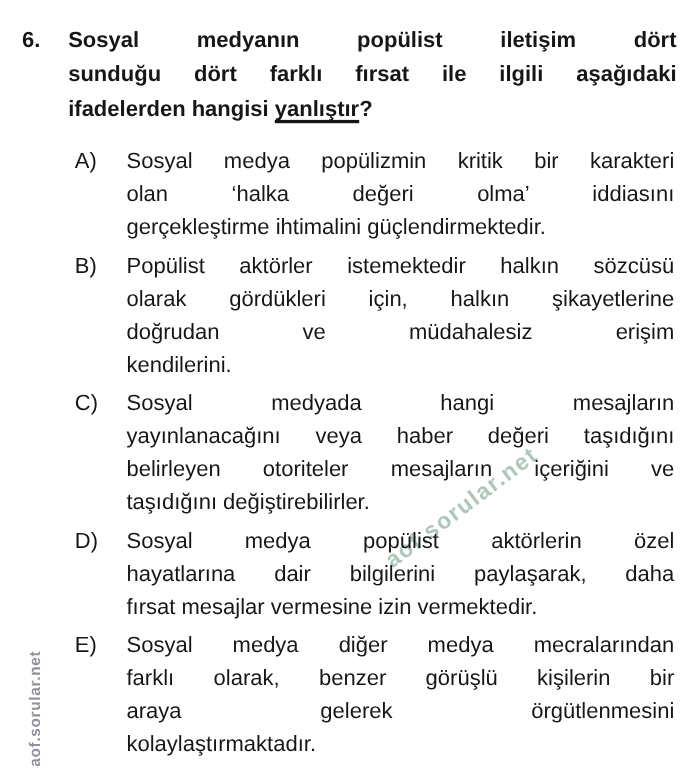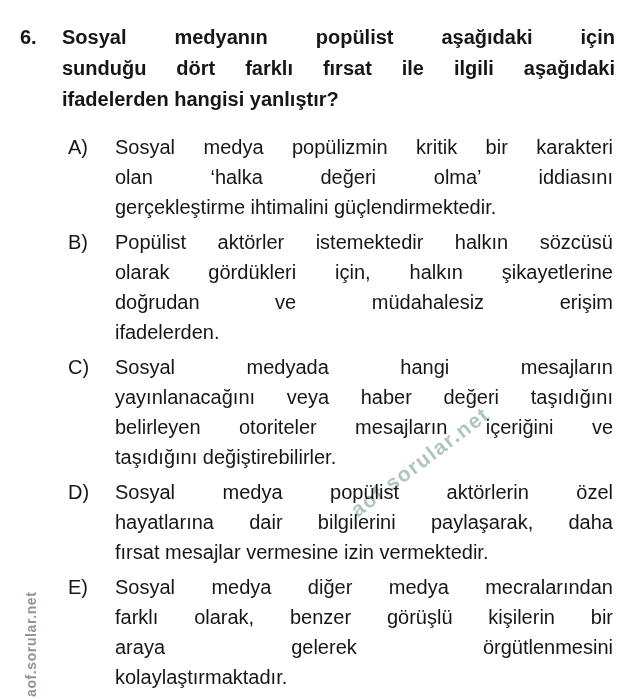--- a/index.html
+++ b/index.html
@@ -61,20 +61,21 @@
   }
   
   .tline {
     text-align: justify;
     text-align-last: justify;
   }
   .tline-last {
     text-align-last: left;
   }
   .u {
+    text-decoration: underline;
     text-decoration-thickness: 3px;
     text-underline-offset: 4px;
   }
   
   .options {
     position: relative;
     z-index: 1;
     margin: 17px 0 0 68px;
     font-size: 20px;
     line-height: 30px;
@@ -97,21 +98,21 @@
 
 <div class="page">
 
   <div class="wm wm-diagonal">aof.sorular.net</div>
   <div class="wm wm-vertical">aof.sorular.net</div>
 
   <div class="question">
     <div class="qnum">6.</div>
     <div class="qbody">
       <div>
-          <div class="tline">Sosyal medyanın popülist aşağıdaki için</div>
+          <div class="tline">Sosyal medyanın popülist iletişim dört</div>
           <div class="tline">sunduğu dört farklı fırsat ile ilgili aşağıdaki</div>
         </div>
       <div class="tline tline-last">
         <span>ifadelerden hangisi </span><span class="u">yanlıştır</span><span>?</span>
       </div>
     </div>
   </div>
 
   <div class="options">
 
@@ -123,21 +124,21 @@
           <div class="tline tline-last">gerçekleştirme ihtimalini güçlendirmektedir.</div>
         </div>
     </div>
 
     <div class="option">
       <div class="letter">B)</div>
       <div class="otext">
           <div class="tline">Popülist aktörler istemektedir halkın sözcüsü</div>
           <div class="tline">olarak gördükleri için, halkın şikayetlerine</div>
           <div class="tline">doğrudan ve müdahalesiz erişim</div>
-          <div class="tline tline-last">ifadelerden.</div>
+          <div class="tline tline-last">kendilerini.</div>
         </div>
     </div>
 
     <div class="option">
       <div class="letter">C)</div>
       <div class="otext">
           <div class="tline">Sosyal medyada hangi mesajların</div>
           <div class="tline">yayınlanacağını veya haber değeri taşıdığını</div>
           <div class="tline">belirleyen otoriteler mesajların içeriğini ve</div>
           <div class="tline tline-last">taşıdığını değiştirebilirler.</div>

